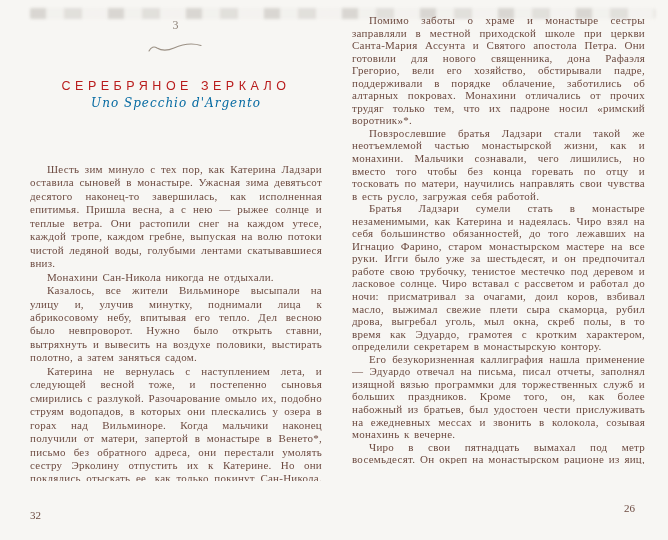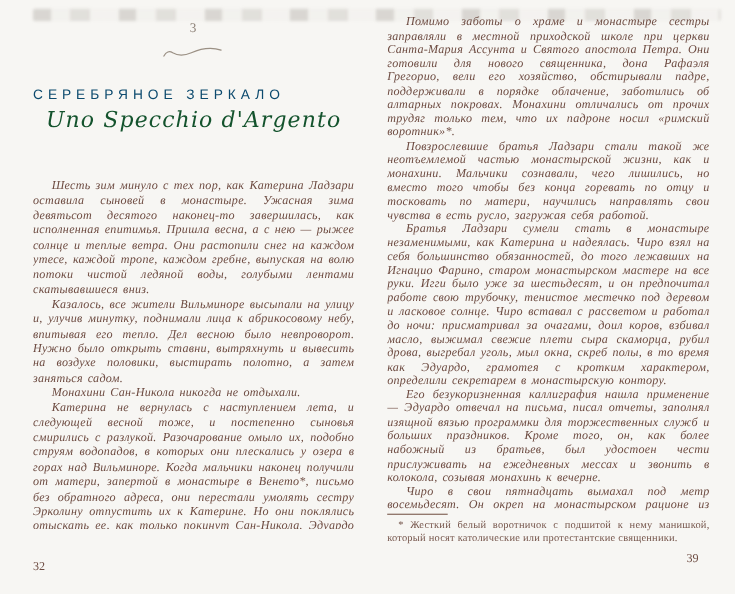--- a/index.html
+++ b/index.html
@@ -56,49 +56,49 @@
     left: 0;
     width: 100%;
     text-align: center;
   }
   .flourish svg { display: inline-block; }
   .chapter-title {
     position: absolute;
     top: 79px;
     left: 0;
     width: 100%;
+    text-align: center;
     font-family: "Liberation Sans", sans-serif;
     font-size: 12.5px;
     font-weight: 400;
     letter-spacing: 4.5px;
-    color: #0c4a6e;
+    color: #b91c1c;
     white-space: nowrap;
   }
   .chapter-subtitle {
     position: absolute;
     top: 96px;
     left: 0;
     width: 100%;
     text-align: center;
     font-family: "DejaVu Serif", serif;
     font-style: italic;
-    font-size: 20px;
-    color: #14532d;
+    font-size: 12px;
+    color: #0369a1;
     letter-spacing: 1px;
   }
   .body-text {
     position: absolute;
     left: 0;
     right: 0;
     overflow: hidden;
     font-size: 11px;
     letter-spacing: 0.25px;
     word-spacing: 1.5px;
     text-align: justify;
-    font-style: italic;
   }
   .page-left  .body-text { top: 163px; height: 318px; line-height: 13.45px; }
   .page-right .body-text { top: 14px;  height: 450px; line-height: 12.55px; }
   .body-text p { margin: 0; text-indent: 17px; }
 
   .footnote-block {
     position: absolute;
     left: 0;
     right: 0;
     font-size: 9.5px;
@@ -139,39 +139,35 @@
         <path d="M2,13 C4,9 7,8 10,10 C15,13 20,13 27,10 C37,5.5 46,5 54,7.5" fill="none" stroke="#9b9084" stroke-width="1.1" stroke-linecap="round"></path>
       </svg>
     </div>
 
     <div class="chapter-title">СЕРЕБРЯНОЕ ЗЕРКАЛО</div>
 
     <div class="chapter-subtitle">Uno Specchio d'Argento</div>
 
     <div class="body-text">
       <p>Шесть зим минуло с тех пор, как Катерина Ладзари оставила сыновей в монастыре. Ужасная зима девятьсот десятого наконец-то завершилась, как исполненная епитимья. Пришла весна, а с нею — рыжее солнце и теплые ветра. Они растопили снег на каждом утесе, каждой тропе, каждом гребне, выпуская на волю потоки чистой ледяной воды, голубыми лентами скатывавшиеся вниз.</p>
+      <p>Монахини Сан-Никола никогда не отдыхали.</p>
       <p>Казалось, все жители Вильминоре высыпали на улицу и, улучив минутку, поднимали лица к абрикосовому небу, впитывая его тепло. Дел весною было невпроворот. Нужно было открыть ставни, вытряхнуть и вывесить на воздухе половики, выстирать полотно, а затем заняться садом.</p>
-      <p>Монахини Сан-Никола никогда не отдыхали.</p>
       <p>Катерина не вернулась с наступлением лета, и следующей весной тоже, и постепенно сыновья смирились с разлукой. Разочарование омыло их, подобно струям водопадов, в которых они плескались у озера в горах над Вильминоре. Когда мальчики наконец получили от матери, запертой в монастыре в Венето*, письмо без обратного адреса, они перестали умолять сестру Эрколину отпустить их к Катерине. Но они поклялись отыскать ее, как только покинут Сан-Никола. Эдуардо был полон решимости привезти мать назад в Вильминоре, и неважно, сколько времени это потребует. Мальчики представляли мать под опекой монахинь в каком-то очень далеком месте, и сестра Эрколина уверяла, что так оно и есть.</p>
     </div>
 
 
     <div class="page-number">32</div>
   </div>
 
   <div class="page page-right">
     <div class="body-text">
       <p>Помимо заботы о храме и монастыре сестры заправляли в местной приходской школе при церкви Санта-Мария Ассунта и Святого апостола Петра. Они готовили для нового священника, дона Рафаэля Грегорио, вели его хозяйство, обстирывали падре, поддерживали в порядке облачение, заботились об алтарных покровах. Монахини отличались от прочих трудяг только тем, что их падроне носил «римский воротник»*.</p>
       <p>Повзрослевшие братья Ладзари стали такой же неотъемлемой частью монастырской жизни, как и монахини. Мальчики сознавали, чего лишились, но вместо того чтобы без конца горевать по отцу и тосковать по матери, научились направлять свои чувства в есть русло, загружая себя работой.</p>
       <p>Братья Ладзари сумели стать в монастыре незаменимыми, как Катерина и надеялась. Чиро взял на себя большинство обязанностей, до того лежавших на Игнацио Фарино, старом монастырском мастере на все руки. Игги было уже за шестьдесят, и он предпочитал работе свою трубочку, тенистое местечко под деревом и ласковое солнце. Чиро вставал с рассветом и работал до ночи: присматривал за очагами, доил коров, взбивал масло, выжимал свежие плети сыра скаморца, рубил дрова, выгребал уголь, мыл окна, скреб полы, в то время как Эдуардо, грамотея с кротким характером, определили секретарем в монастырскую контору.</p>
       <p>Его безукоризненная каллиграфия нашла применение — Эдуардо отвечал на письма, писал отчеты, заполнял изящной вязью программки для торжественных служб и больших праздников. Кроме того, он, как более набожный из братьев, был удостоен чести прислуживать на ежедневных мессах и звонить в колокола, созывая монахинь к вечерне.</p>
       <p>Чиро в свои пятнадцать вымахал под метр восемьдесят. Он окреп на монастырском рационе из яиц, пасты и дичи. Песочного цвета волосы и зеленовато-голубые глаза составляли яркий контраст с темной, истинно итальянской мастью жителей этих гор. Густые брови, прямой нос и пухлые губы были свойственны скорее швейцарцам, жив-</p>
     </div>
 
-    <div class="footnote-block">
-      <div class="footnote-rule"></div>
-      <div class="footnote-text">* Жесткий белый воротничок с подшитой к нему манишкой, который носят католические или протестантские священники.</div>
-    </div>
 
-    <div class="page-number">39</div>
+    <div class="page-number">26</div>
   </div>
 
 </div>
 
 </body></html>

